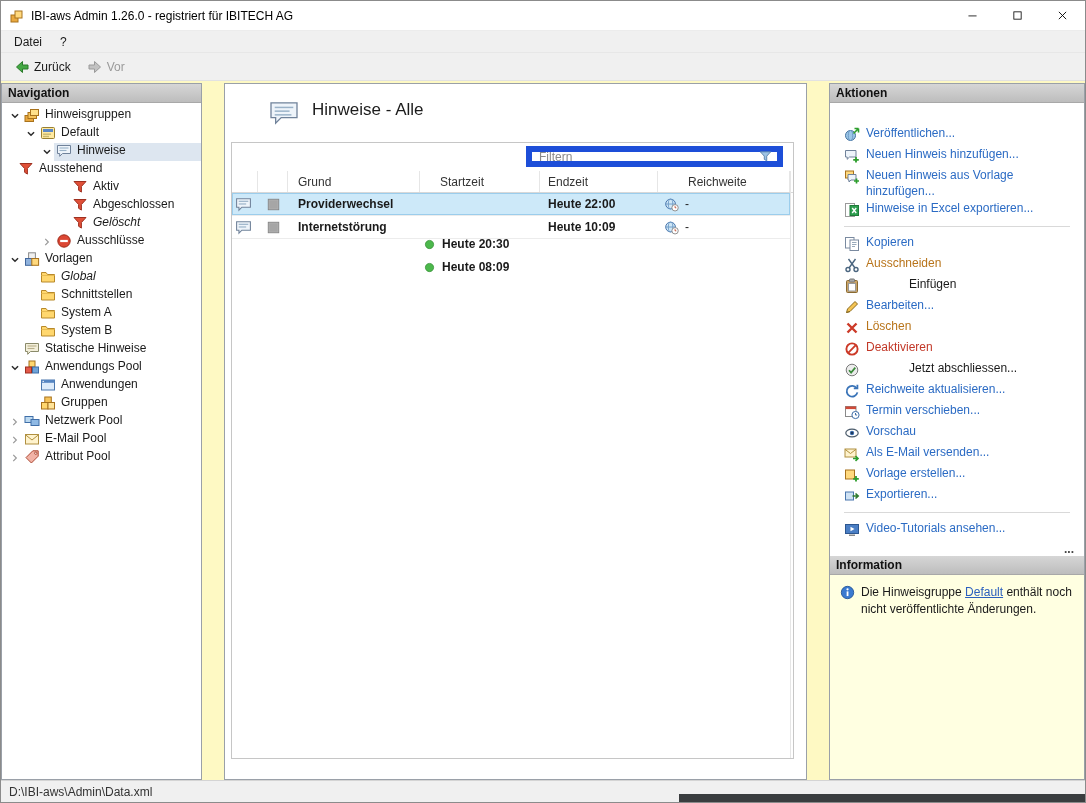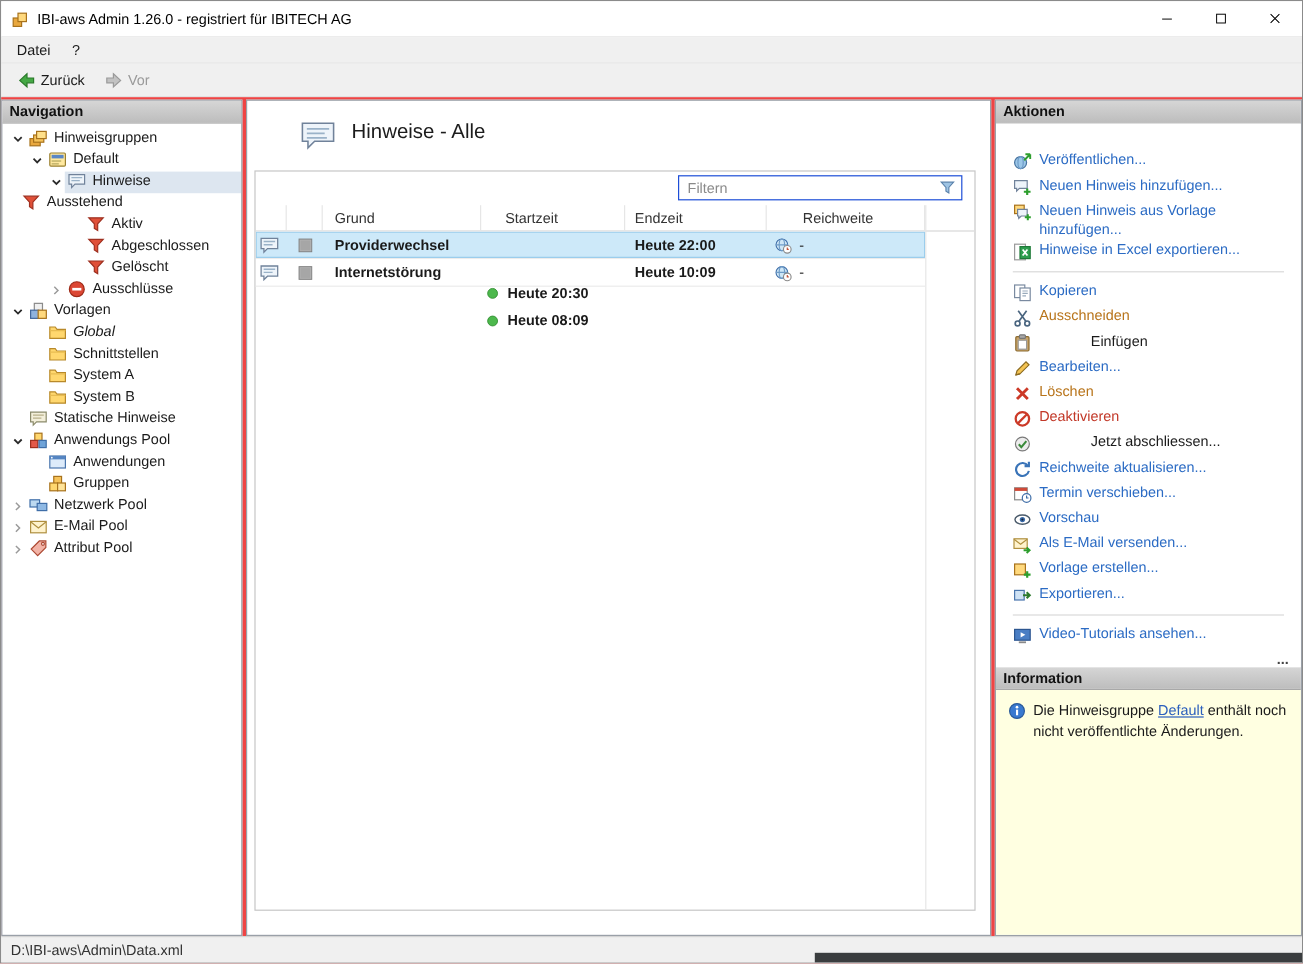--- a/index.html
+++ b/index.html
@@ -19,42 +19,42 @@
   .win-btn .icon { width:13px; height:13px; }
 
   
   .menubar { height:22px; background:#f0f0f0; display:flex; align-items:center; padding-left:4px; border-bottom:1px solid #e7e7e7; flex-shrink:0; }
   .menu-item { padding:3px 9px; color:#1a1a1a; }
   .toolbar { height:28px; background:#f0f0f0; display:flex; align-items:center; padding-left:6px; gap:2px; border-bottom:1px solid #e2e2e2; flex-shrink:0; }
   .tool-btn { display:inline-flex; align-items:center; gap:4px; padding:3px 7px; color:#1a1a1a; }
   .tool-btn.disabled { color:#9a9a9a; }
 
   
-  .content { flex:1; display:flex; gap:3px; padding-top:2px; background:#ef4444; min-height:0; }
+  .content { flex:1; display:flex; gap:22px; padding-top:2px; background:#fef9c3; min-height:0; }
   .panel { background:#fff; border:1px solid #9aa0a8; display:flex; flex-direction:column; min-height:0; }
   .panel-header { height:19px; background:linear-gradient(#d6d6d6,#bdbdbd); border-bottom:1px solid #a8a8a8; font-weight:bold; padding:2px 6px 0 6px; color:#111; flex-shrink:0; }
 
   
   .nav-panel { width:201px; flex-shrink:0; }
   .tree { padding-top:4px; flex:1; overflow:hidden; }
   .tree-row { height:18px; display:flex; align-items:center; }
   .expander { width:14px; height:14px; flex-shrink:0; display:inline-flex; }
   .row-inner { display:flex; flex:1; height:100%; padding:0 2px; min-width:0; }
   .tree-row.selected .row-inner { background:var(--tree-selection,#dde6f0); }
   .tree-ico { margin-right:5px; }
   .tree-label { white-space:nowrap; }
 
   
   .main-panel { flex:1; position:relative; }
   .main-header { height:56px; display:flex; gap:13px; padding:16px 0 0 12px;margin-left:32px; }
   .icon.large { width:30px; height:26px; }
   .main-title { font-size:17px; color:#1c1c1c; }
   .list-box { position:absolute; left:6px; right:12px; top:58px; bottom:20px; border:1px solid #c6c6c6; background:#fff; overflow:hidden; }
   .filter-row { height:28px; position:relative; }
-  .filter-box { position:absolute; top:3px; right:10px; width:237px; height:21px; border:1px solid #1d4ed8; background:#fff; display:flex; align-items:center; }
+  .filter-box { position:absolute; top:3px; right:10px; width:257px; height:21px; border:6px solid #1d4ed8; background:#fff; display:flex; align-items:center; }
   .filter-input { flex:1; border:0; outline:none; font:12px "Liberation Sans","DejaVu Sans",sans-serif; padding:0 4px 0 7px; color:#222; min-width:0; background:transparent; }
   .filter-input::placeholder { color:#8a8a8a; }
   .filter-box .icon { width:15px; height:15px; margin-right:4px; }
   .table-header { display:flex; height:22px; border-bottom:1px solid #d8d8d8; align-items:stretch; }
   .hcell { display:flex; align-items:center; color:#333; border-right:1px solid #e6e6e6; }
   .c0 { width:26px; } .c1 { width:30px; }
   .c2 { width:132px; padding-left:10px; }
   .hcell.c3 { width:120px; padding-left:20px; } .cell.c3 { width:120px; padding-left:4px;margin-top:40px; }
   .c4 { width:118px; padding-left:8px; }
   .hcell.c5 { width:132px; padding-left:30px; } .cell.c5 { width:132px; padding-left:6px; }
@@ -232,21 +232,21 @@
             <span class="expander"></span>
             <span class="row-inner">
               <span class="icon tree-ico">
                 <svg viewBox="0 0 16 16">
                   <path d="M2 2.5 h12 l-4.6 5 v5.6 l-2.8 -1.8 v-3.8 z" fill="#e05038" stroke="#9e3020"></path>
                 </svg>
               </span>
               <span class="tree-label">Abgeschlossen</span>
             </span>
           </div>
-          <div class="tree-row" style="padding-left: 54px;">
+          <div class="tree-row" style="padding-left: 54px; font-style: italic;">
             <span class="expander"></span>
             <span class="row-inner">
               <span class="icon tree-ico">
                 <svg viewBox="0 0 16 16">
                   <path d="M2 2.5 h12 l-4.6 5 v5.6 l-2.8 -1.8 v-3.8 z" fill="#e05038" stroke="#9e3020"></path>
                 </svg>
               </span>
               <span class="tree-label">Gelöscht</span>
             </span>
           </div>

